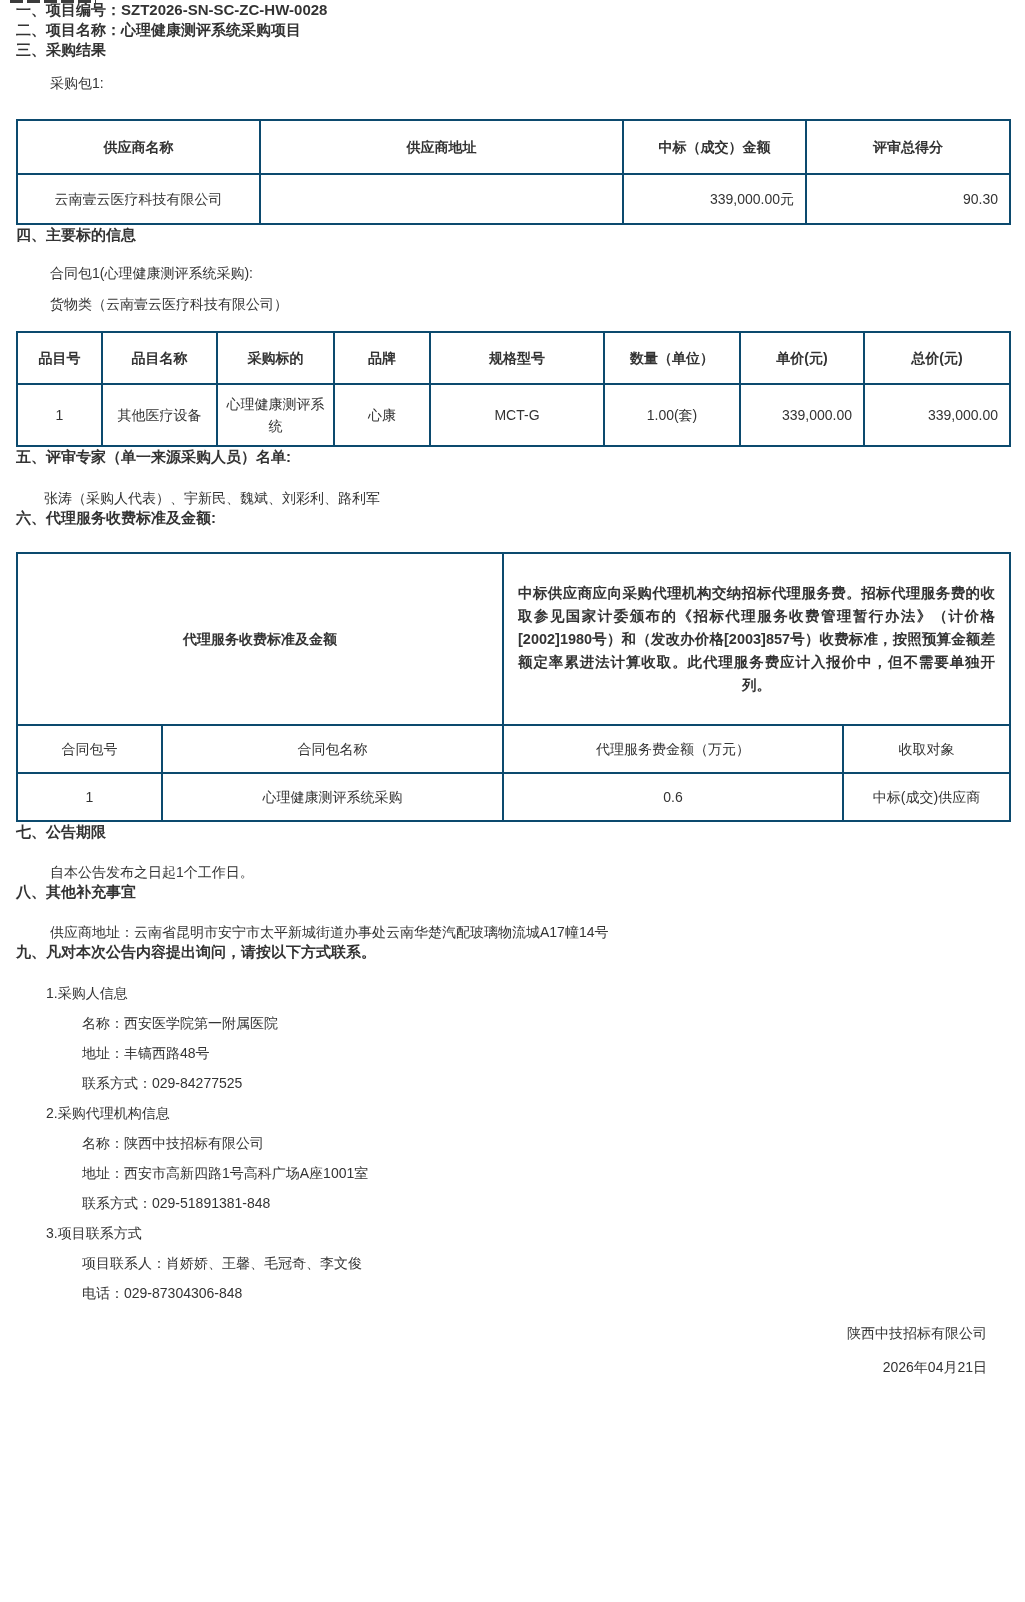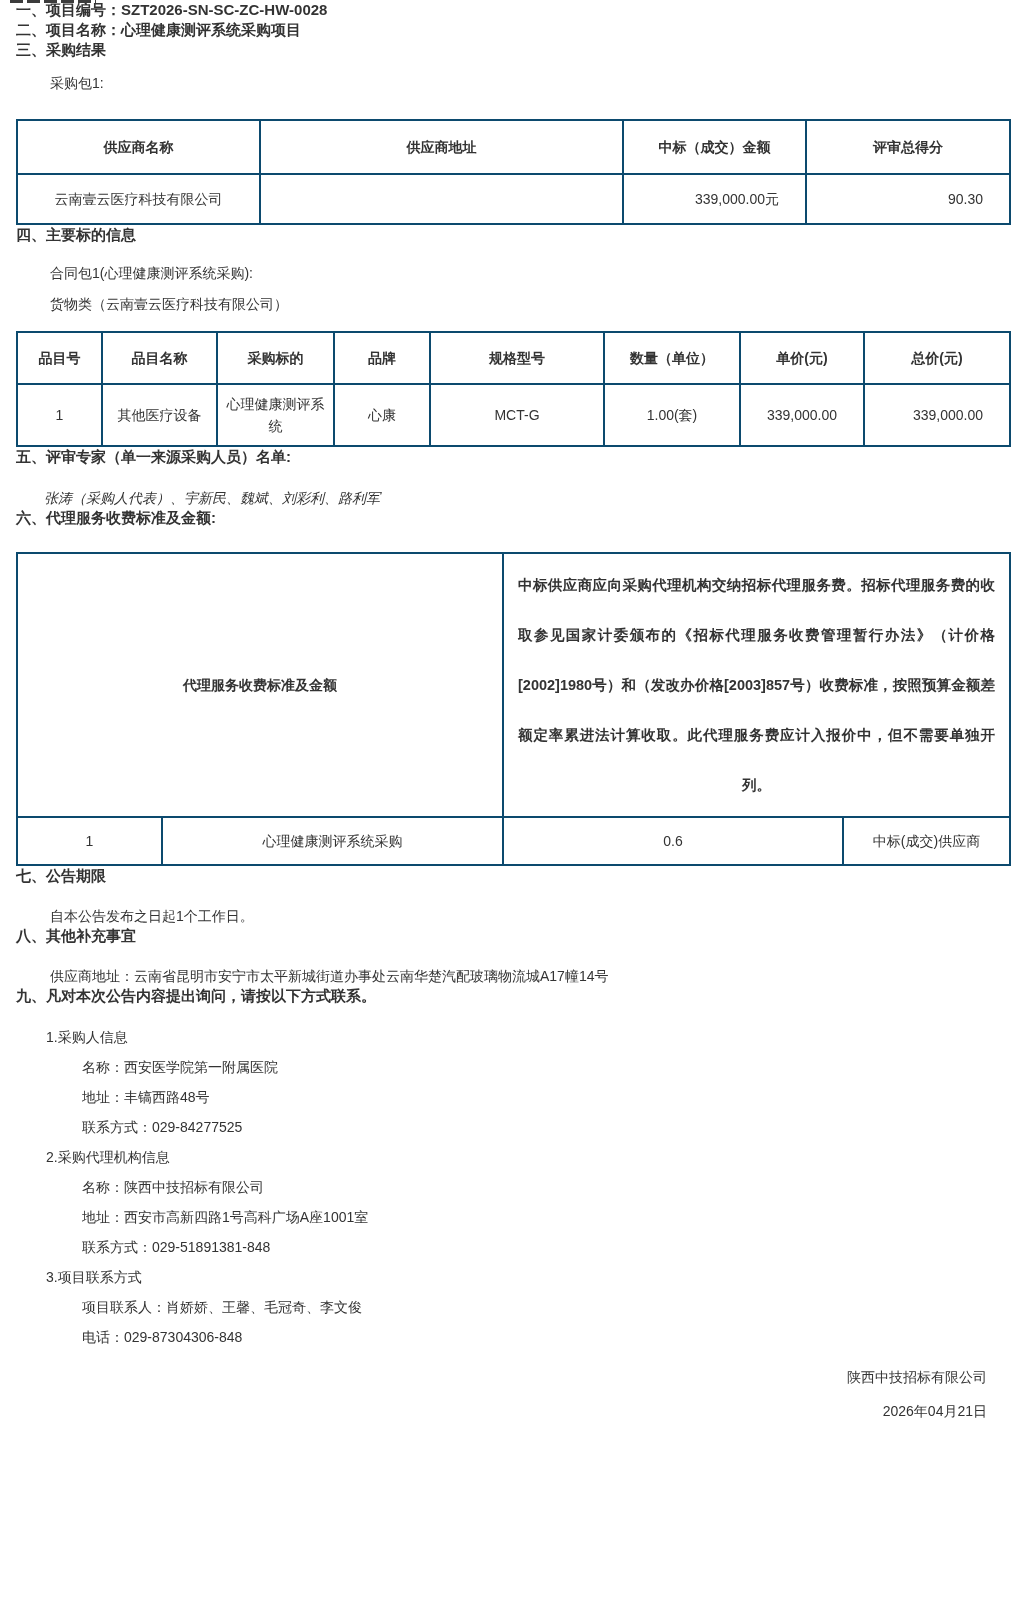--- a/index.html
+++ b/index.html
@@ -25,46 +25,46 @@
   .m-s1{margin-top:24px;}
   .m-s2{margin-top:40px;}
   .m-s3{margin-top:39px;}
   .m-pkg{margin-top:13px;}
   .m-t1{margin-top:26px;}
   .m-s4{margin-top:9px;}
   .m-cp{margin-top:18px;}
   .m-cat{margin-top:11px;}
   .m-t2{margin-top:17px;}
   .m-s5{margin-top:20px;}
-  .m-exp{margin-top:21px;font-style:italic;}
+  .m-exp{margin-top:21px;}
   .m-s6{margin-top:27px;}
   .m-t3{margin-top:24px;}
   .m-s7{margin-top:23px;}
   .m-p7{margin-top:20px;}
   .m-s8{margin-top:26px;}
   .m-p8{margin-top:20px;}
   .m-s9{margin-top:26px;}
   .m-contacts{margin-top:21px;}
   .contacts p{margin-bottom:10px;}
   .m-footer{margin-top:20px;}
 
   table{border-collapse:collapse;table-layout:fixed;width:993px;}
   th,td{border:2px solid #0c4a6e;padding:2px 8px;overflow:hidden;}
   th{font-weight:bold;text-align:center;}
   td{text-align:center;}
-  td.num{text-align:right;padding-right:26px;}
+  td.num{text-align:right;padding-right:11px;}
 
   .t1 th{height:48px;}
   .t1 td{height:44px;}
   .t2 th{height:46px;}
   .t2 td{height:56px;line-height:22px;}
   .t3 .merged-left{height:158px;font-weight:bold;text-align:center;}
   .t3 .merged-right{
     height:158px;font-weight:bold;text-align:justify;text-align-last:center;
-    line-height:50px;padding:6px 14px;font-size:14.5px;vertical-align:middle;
+    line-height:23px;padding:6px 14px;font-size:14.5px;vertical-align:middle;
   }
   .t3 .hrow td{height:42px;font-weight:normal;}
   .t3 .drow td{height:42px;}
 
   .footer{text-align:right;padding-right:22px;}
   .footer p{margin-bottom:14px;}
 </style>
 </head>
 <body>
 
@@ -147,20 +147,26 @@
     <col style="width:145px">
       <col style="width:341px">
       <col style="width:340px">
       <col style="width:167px">
   </colgroup>
   <tbody>
       <tr>
     <td class="merged-left" colspan="2">代理服务收费标准及金额</td>
     <td class="merged-right" colspan="2">中标供应商应向采购代理机构交纳招标代理服务费。招标代理服务费的收取参见国家计委颁布的《招标代理服务收费管理暂行办法》（计价格[2002]1980号）和（发改办价格[2003]857号）收费标准，按照预算金额差额定率累进法计算收取。此代理服务费应计入报价中，但不需要单独开列。</td>
   </tr>
+  <tr class="hrow">
+    <td>合同包号</td>
+    <td>合同包名称</td>
+    <td>代理服务费金额（万元）</td>
+    <td>收取对象</td>
+  </tr>
   <tr class="drow">
     <td>1</td>
     <td>心理健康测评系统采购</td>
     <td>0.6</td>
     <td>中标(成交)供应商</td>
   </tr>
 </tbody>
   </table>
 
 <h2 class="sec m-s7">七、公告期限</h2>

